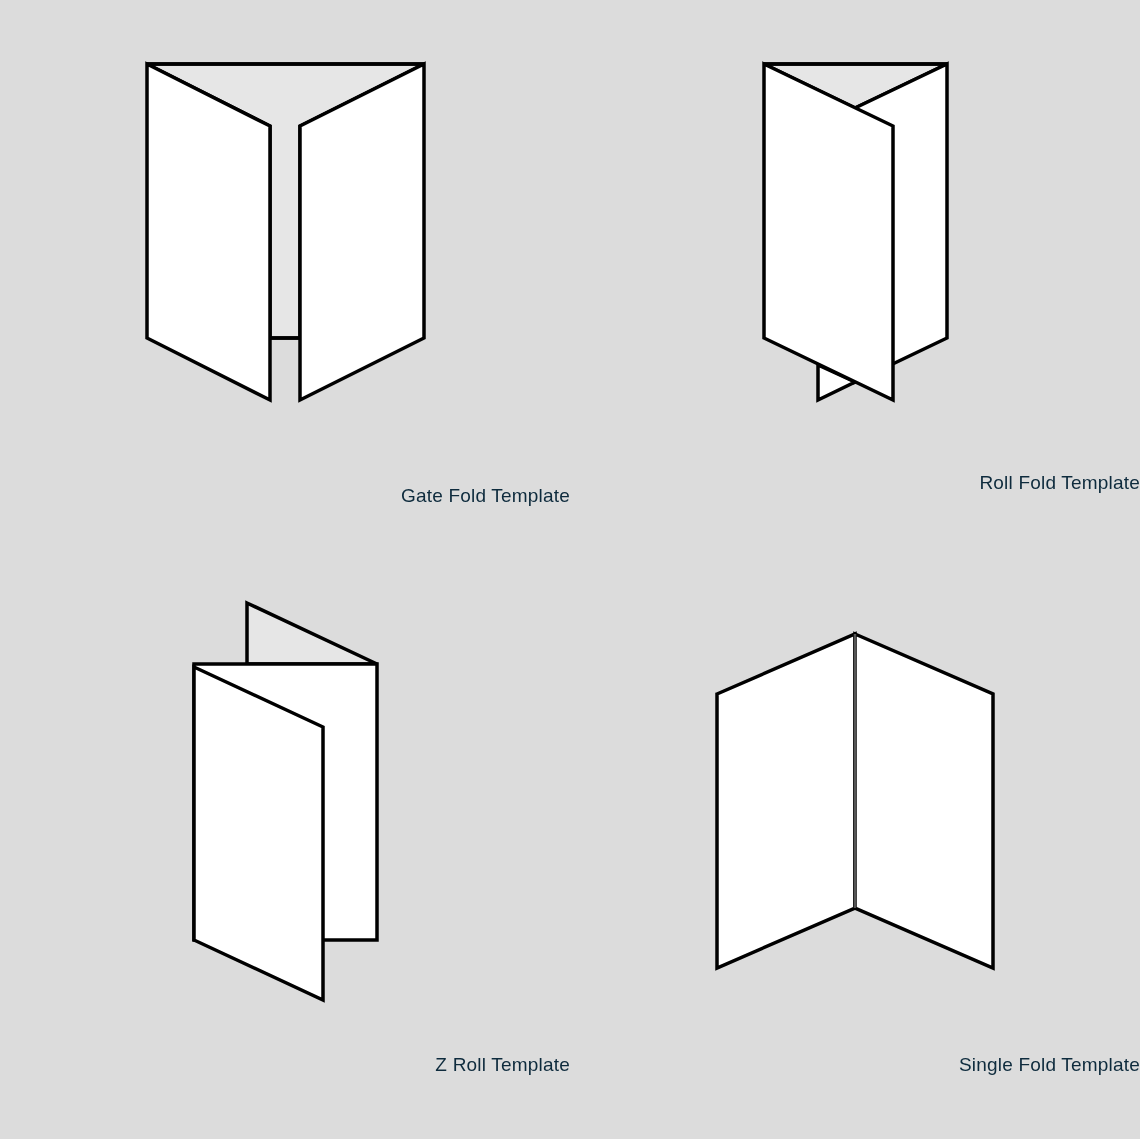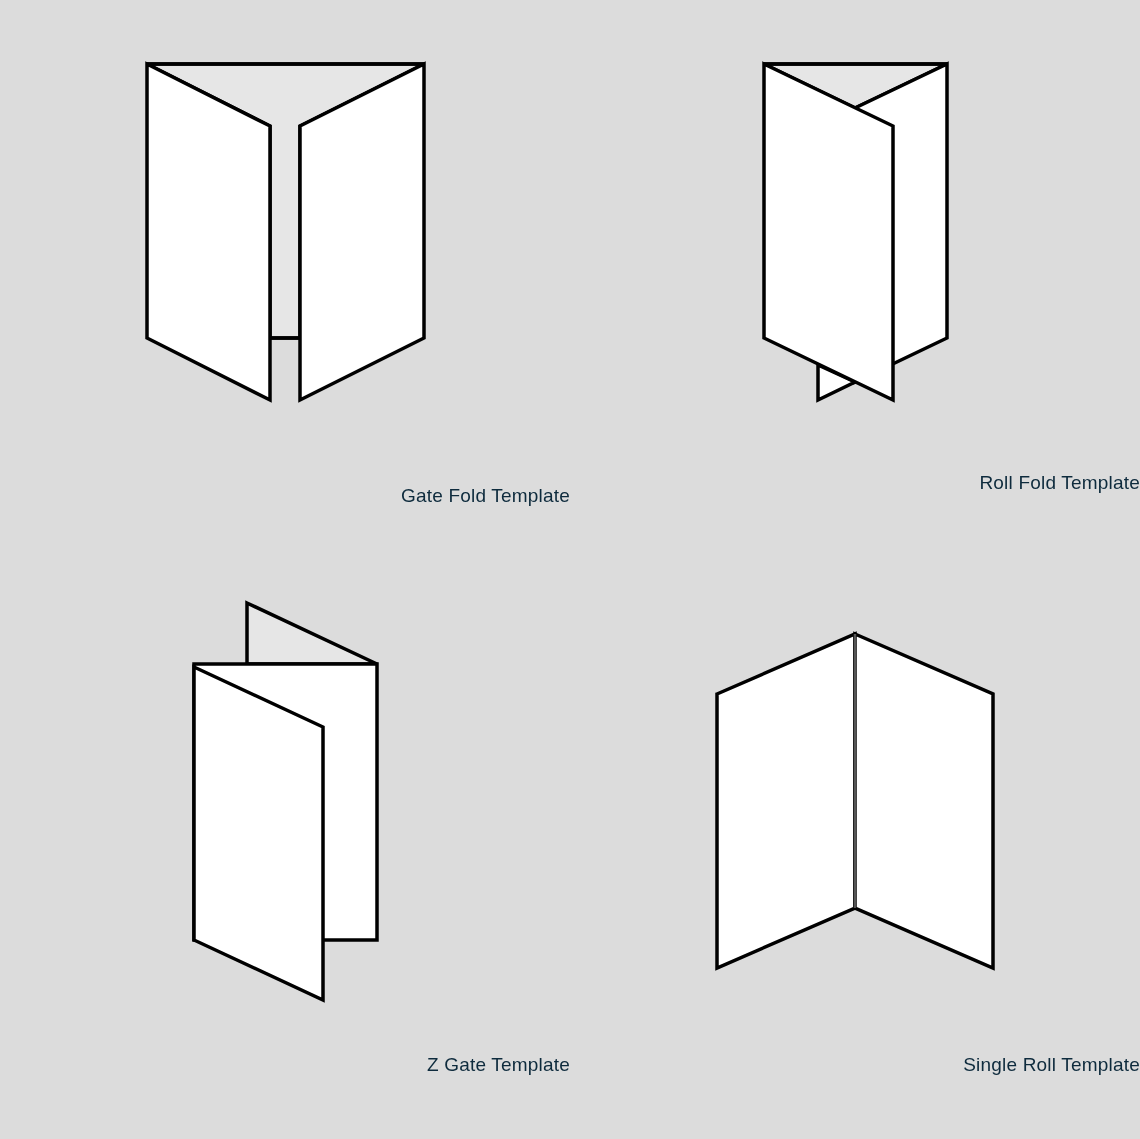--- a/index.html
+++ b/index.html
@@ -81,14 +81,14 @@
 
   <g stroke="#000" stroke-width="3.5" stroke-linejoin="miter">
     <polygon points="717,694 855,634 855,908 717,968" fill="#fff"></polygon>
     <polygon points="855,634 993,694 993,968 855,908" fill="#fff"></polygon>
     <line x1="855" y1="634" x2="855" y2="908" stroke="#555" stroke-width="2.5"></line>
   </g>
 </svg>
 
 <div class="label" style="left:0;top:479px;">Gate Fold Template</div>
 <div class="label" style="left:570px;top:466px;">Roll Fold Template</div>
-<div class="label" style="left:0;top:1048px;">Z Gate Template</div>
-<div class="label" style="left:570px;top:1048px;">Single Roll Template</div>
+<div class="label" style="left:0;top:1048px;">Z Roll Template</div>
+<div class="label" style="left:570px;top:1048px;">Single Fold Template</div>
 
 </body></html>

